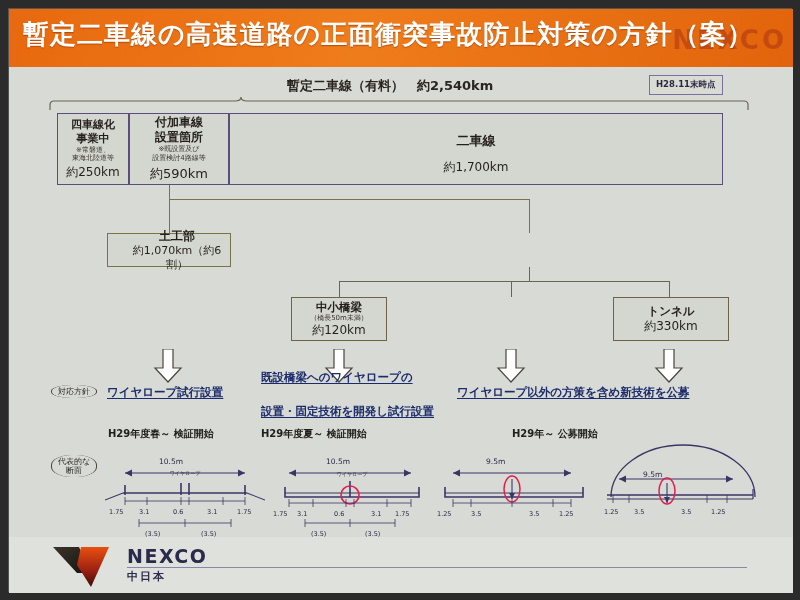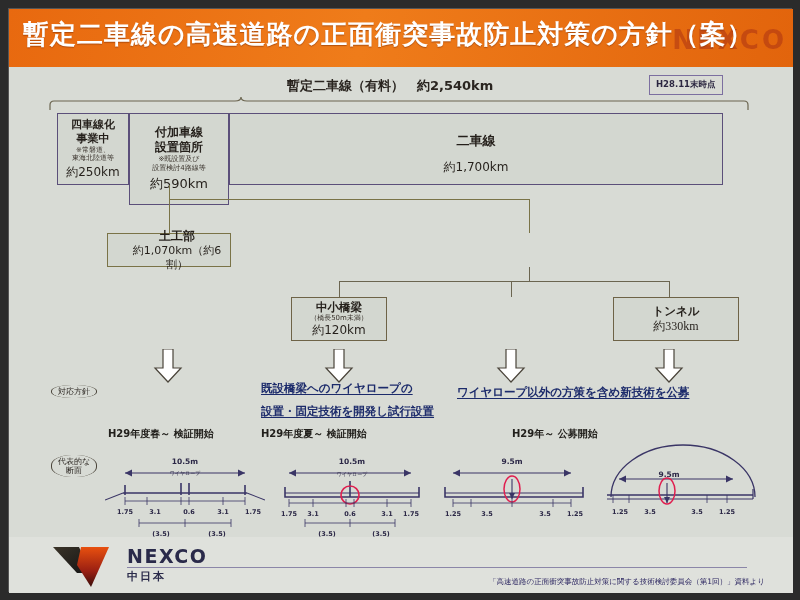--- a/index.html
+++ b/index.html
@@ -110,21 +110,21 @@
     position: absolute;
     color: #22201c;
     font-size: 10px;
     font-weight: bold;
     white-space: nowrap;
   }
   .xsec { position: absolute; }
   .dimlabel {
     position: absolute;
     font-size: 6.5px; color: #2b2746;
-    white-space: nowrap; text-align: center; font-weight: bold;
+    white-space: nowrap; 
   }
   .wirelabel {
     position: absolute;
     font-size: 5px; color: #2b2746;
     white-space: nowrap; text-align: center;
   }
   
   .nexco-word {
     position: absolute;
     font-weight: bold; letter-spacing: 1.5px;
@@ -165,21 +165,21 @@
     </svg>
 
     <div class="box violet" style="left:48px; top:46px; width:72px; height:72px;">
       <div class="ttl" style="font-size:11px;">四車線化</div>
       <div class="ttl" style="font-size:11px;text-align:right;">事業中</div>
       <div class="sub">※常磐道、</div>
       <div class="sub">東海北陸道等</div>
       <div class="val" style="font-size:12px; margin-top:2px;">約250km</div>
     </div>
 
-    <div class="box violet" style="left:120px; top:46px; width:100px; height:92px;">
+    <div class="box violet" style="left:120px; top:46px; width:100px; height:72px;">
       <div class="ttl" style="font-size:12px;">付加車線</div>
       <div class="ttl" style="font-size:12px;">設置箇所</div>
       <div class="sub">※既設置及び</div>
       <div class="sub">設置検討4路線等</div>
       <div class="val" style="font-size:13px; margin-top:4px;">約590km</div>
     </div>
 
     <div class="box violet" style="left:220px; top:46px; width:494px; height:72px; justify-content:space-around;">
       <div class="ttl" style="font-size:13px; margin-top:14px;">二車線</div>
       <div class="val" style="font-size:12px; margin-bottom:4px;">約1,700km</div>
@@ -202,41 +202,42 @@
     <div class="vline brown" style="left:502px; top:214px; height:16px;"></div>
     <div class="vline brown" style="left:660px; top:214px; height:16px;"></div>
 
     <div class="box brown" style="left:282px; top:230px; width:96px; height:44px;">
       <div class="ttl" style="font-size:11.5px;">中小橋梁</div>
       <div class="sub">（橋長50m未満）</div>
       <div class="val" style="font-size:12px;">約120km</div>
     </div>
 
 
-    <div class="box brown" style="left:604px; top:230px; width:126px; height:44px;font-family:Liberation Serif, serif;">
+    <div class="box brown" style="left:604px; top:230px; width:116px; height:44px;">
       <div class="ttl" style="font-size:11.5px;">トンネル</div>
       <div class="val" style="font-size:12px;">約330km</div>
     </div>
 
     <svg class="harrow" style="left:144px; top:282px;" width="30" height="34">
       <path d="M10,0 L20,0 L20,19 L28,19 L15,33 L2,19 L10,19 Z" fill="#ffffff" stroke="#4a443a" stroke-width="1.2"></path>
     </svg>
     <svg class="harrow" style="left:315px; top:282px;" width="30" height="34">
       <path d="M10,0 L20,0 L20,19 L28,19 L15,33 L2,19 L10,19 Z" fill="#ffffff" stroke="#4a443a" stroke-width="1.2"></path>
     </svg>
     <svg class="harrow" style="left:487px; top:282px;" width="30" height="34">
       <path d="M10,0 L20,0 L20,19 L28,19 L15,33 L2,19 L10,19 Z" fill="#ffffff" stroke="#4a443a" stroke-width="1.2"></path>
     </svg>
     <svg class="harrow" style="left:645px; top:282px;" width="30" height="34">
       <path d="M10,0 L20,0 L20,19 L28,19 L15,33 L2,19 L10,19 Z" fill="#ffffff" stroke="#4a443a" stroke-width="1.2"></path>
     </svg>
 
     <div class="bracket" style="left:42px; top:318px; width:46px;">対応方針</div>
 
-    <div class="measure" style="left:252px; top:313px;">既設橋梁へのワイヤロープの</div>
+    <div class="measure" style="left:98px; top:317px;">ワイヤロープ試行設置</div>
+    <div class="measure" style="left:252px; top:302px;">既設橋梁へのワイヤロープの</div>
     <div class="measure" style="left:252px; top:336px;">設置・固定技術を開発し試行設置</div>
     <div class="measure" style="left:448px; top:317px;">ワイヤロープ以外の方策を含め新技術を公募</div>
 
     <div class="sched" style="left:99px; top:360px;">H29年度春～ 検証開始</div>
     <div class="sched" style="left:252px; top:360px;">H29年度夏～ 検証開始</div>
     <div class="sched" style="left:503px; top:360px;">H29年～ 公募開始</div>
 
     <div class="bracket" style="left:42px; top:388px; width:46px;">
       <span>代表的な</span><br>
       <span>断面</span>
@@ -380,16 +381,15 @@
           <stop offset="60%" stop-color="#9a1f12"></stop>
           <stop offset="100%" stop-color="#3a0d0a"></stop>
         </linearGradient>
       </defs>
       <path d="M2,4 L28,4 L40,30 L26,30 Z" fill="url(#gl)"></path>
       <path d="M30,4 L58,4 L40,44 L26,22 Z" fill="url(#gr)"></path>
     </svg>
     <div class="nexco-word" style="left:118px; top:8px;">NEXCO</div>
     <div class="nexco-sub" style="left:118px; top:32px;">中日本</div>
     <div class="footer-rule" style="left:118px; top:30px; width:620px;"></div>
-    <div class="credit" style="left:480px; top:40px;">「高速道路の正面衝突事故防止対策に関する技術検討委員会（第1回）」資料より</div>
   </div>
 
 </div>
 
 </body></html>

